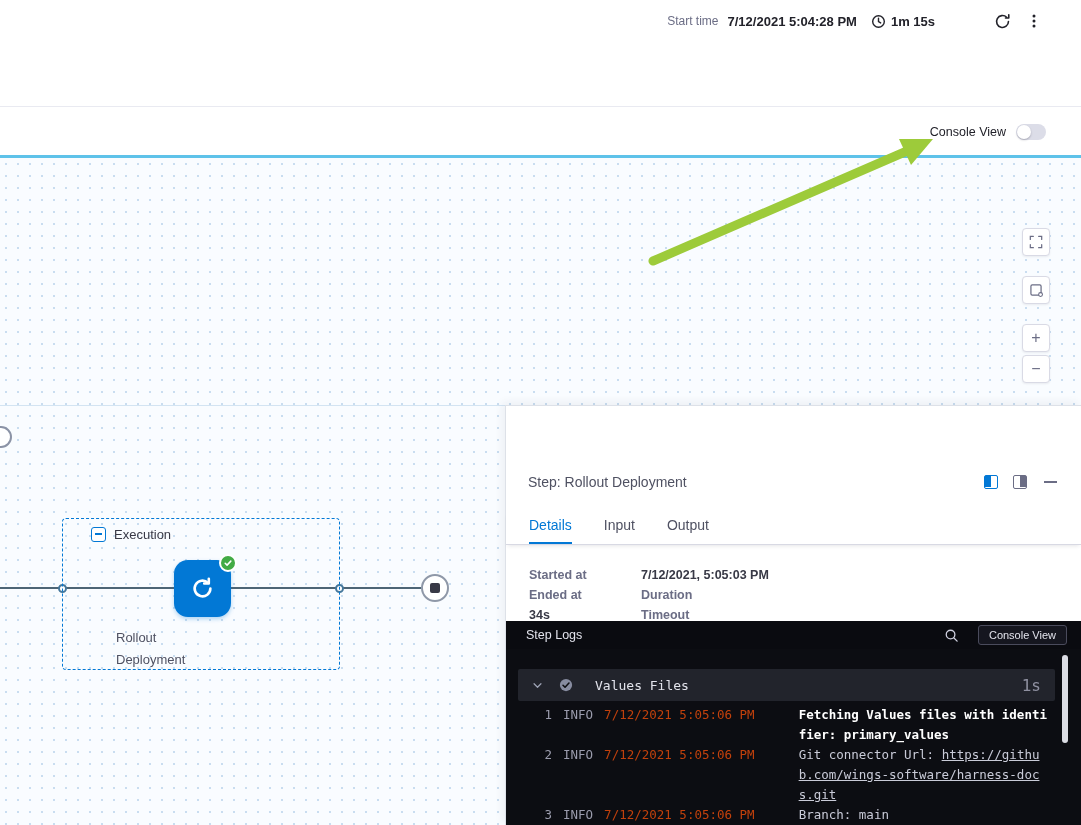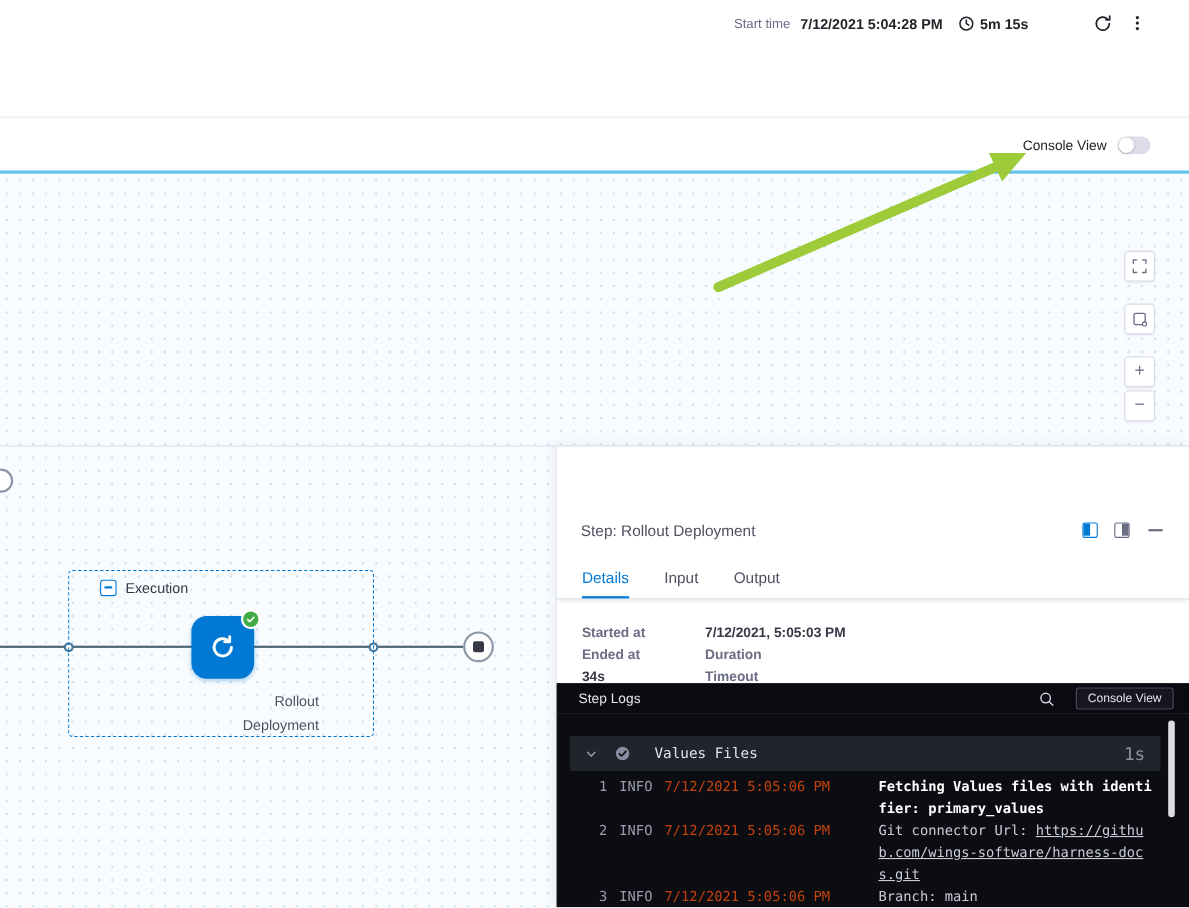--- a/index.html
+++ b/index.html
@@ -35,21 +35,21 @@
   .stub-circle { position:absolute; left:-10px; top:268px; width:22px; height:22px; border-radius:50%; background:#fff; border:2px solid #8b93a6; }
 
   .exec-box { position:absolute; left:62px; top:360px; width:278px; height:152px; border:1px dashed #0278d5; border-radius:4px; }
   .exec-label { position:absolute; left:16px; top:8px; display:flex; align-items:center; gap:8px;padding-left:12px; }
   .collapse-icon { width:15px; height:15px; border:1.5px solid #0278d5; border-radius:3px; position:relative; background:#fff; cursor:pointer; }
   .collapse-icon::after { content:""; position:absolute; left:2.5px; top:5px; width:7px; height:1.6px; background:#0278d5; }
   .exec-label-text { font-size:13px; color:#383946; }
 
   .step-node { position:absolute; left:174px; top:402px; width:57px; height:57px; background:#0278d5; border-radius:14px; display:flex; align-items:center; justify-content:center; cursor:pointer; box-shadow:0 2px 4px rgba(2,120,213,.3); }
   .status-badge { position:absolute; top:-6px; right:-6px; width:18px; height:18px; border-radius:50%; background:#42ab45; border:2px solid #fff; display:flex; align-items:center; justify-content:center; }
-  .node-label { position:absolute; left:116px; top:469px; width:174px; text-align:right; font-size:13px; line-height:22px; color:#4f5162; }
+  .node-label { position:absolute; left:116px; top:469px; width:174px; text-align:left; font-size:13px; line-height:22px; color:#4f5162; }
 
   .stop-node { position:absolute; left:421px; top:416px; width:28px; height:28px; border-radius:50%; background:#fff; border:2px solid #8f98a8; display:flex; align-items:center; justify-content:center; }
   .stop-node .sq { width:10px; height:10px; background:#383946; border-radius:2px; }
 
   .ctrl-btn { position:absolute; left:1022px; width:28px; height:28px; background:#fff; border:1px solid #d9dae5; border-radius:4px; box-shadow:0 1px 2px rgba(40,41,61,.08); display:flex; align-items:center; justify-content:center; color:#6b6d85; font-size:16px; line-height:1; cursor:pointer; font-family:"Liberation Sans",sans-serif; }
   .ctrl-expand { top:70px; } .ctrl-fit { top:118px; } .ctrl-zoomin { top:166px; } .ctrl-zoomout { top:197px; }
 
   
   .panel { position:absolute; left:505px; top:405px; width:576px; height:420px; background:#fff; border-left:1px solid #dde1e8; border-top:1px solid #dde1e8; box-shadow:-3px -3px 8px rgba(40,41,61,.06); }
   .panel-header { height:58px; display:flex; align-items:center; padding:0 24px 0 22px;margin-top:47px; }
@@ -107,21 +107,21 @@
     <div class="header-right">
       <span class="start-label">Start time</span>
       <span class="start-value">7/12/2021 5:04:28 PM</span>
       <span class="elapsed-wrap">
         <span style="display:flex;">
           <svg width="15" height="15" viewBox="0 0 16 16">
               <circle cx="8" cy="8" r="6.2" fill="none" stroke="#22222a" stroke-width="1.5"></circle>
               <path d="M8 4.6V8l2.3 1.5" fill="none" stroke="#22222a" stroke-width="1.5" stroke-linecap="round"></path>
             </svg>
         </span>
-        <span class="elapsed-text">5m 15s</span>
+        <span class="elapsed-text">1m 15s</span>
       </span>
       <button class="icon-btn">
         <span style="display:flex;">
           <svg width="17" height="17" viewBox="0 0 16 16">
               <path d="M13.6 8a5.6 5.6 0 1 1-1.7-4" fill="none" stroke="#22222a" stroke-width="1.5" stroke-linecap="round"></path>
               <path d="M13.9 1.6v3.1h-3.1" fill="none" stroke="#22222a" stroke-width="1.5" stroke-linecap="round" stroke-linejoin="round"></path>
             </svg>
         </span>
       </button>
       <button class="icon-btn kebab">

